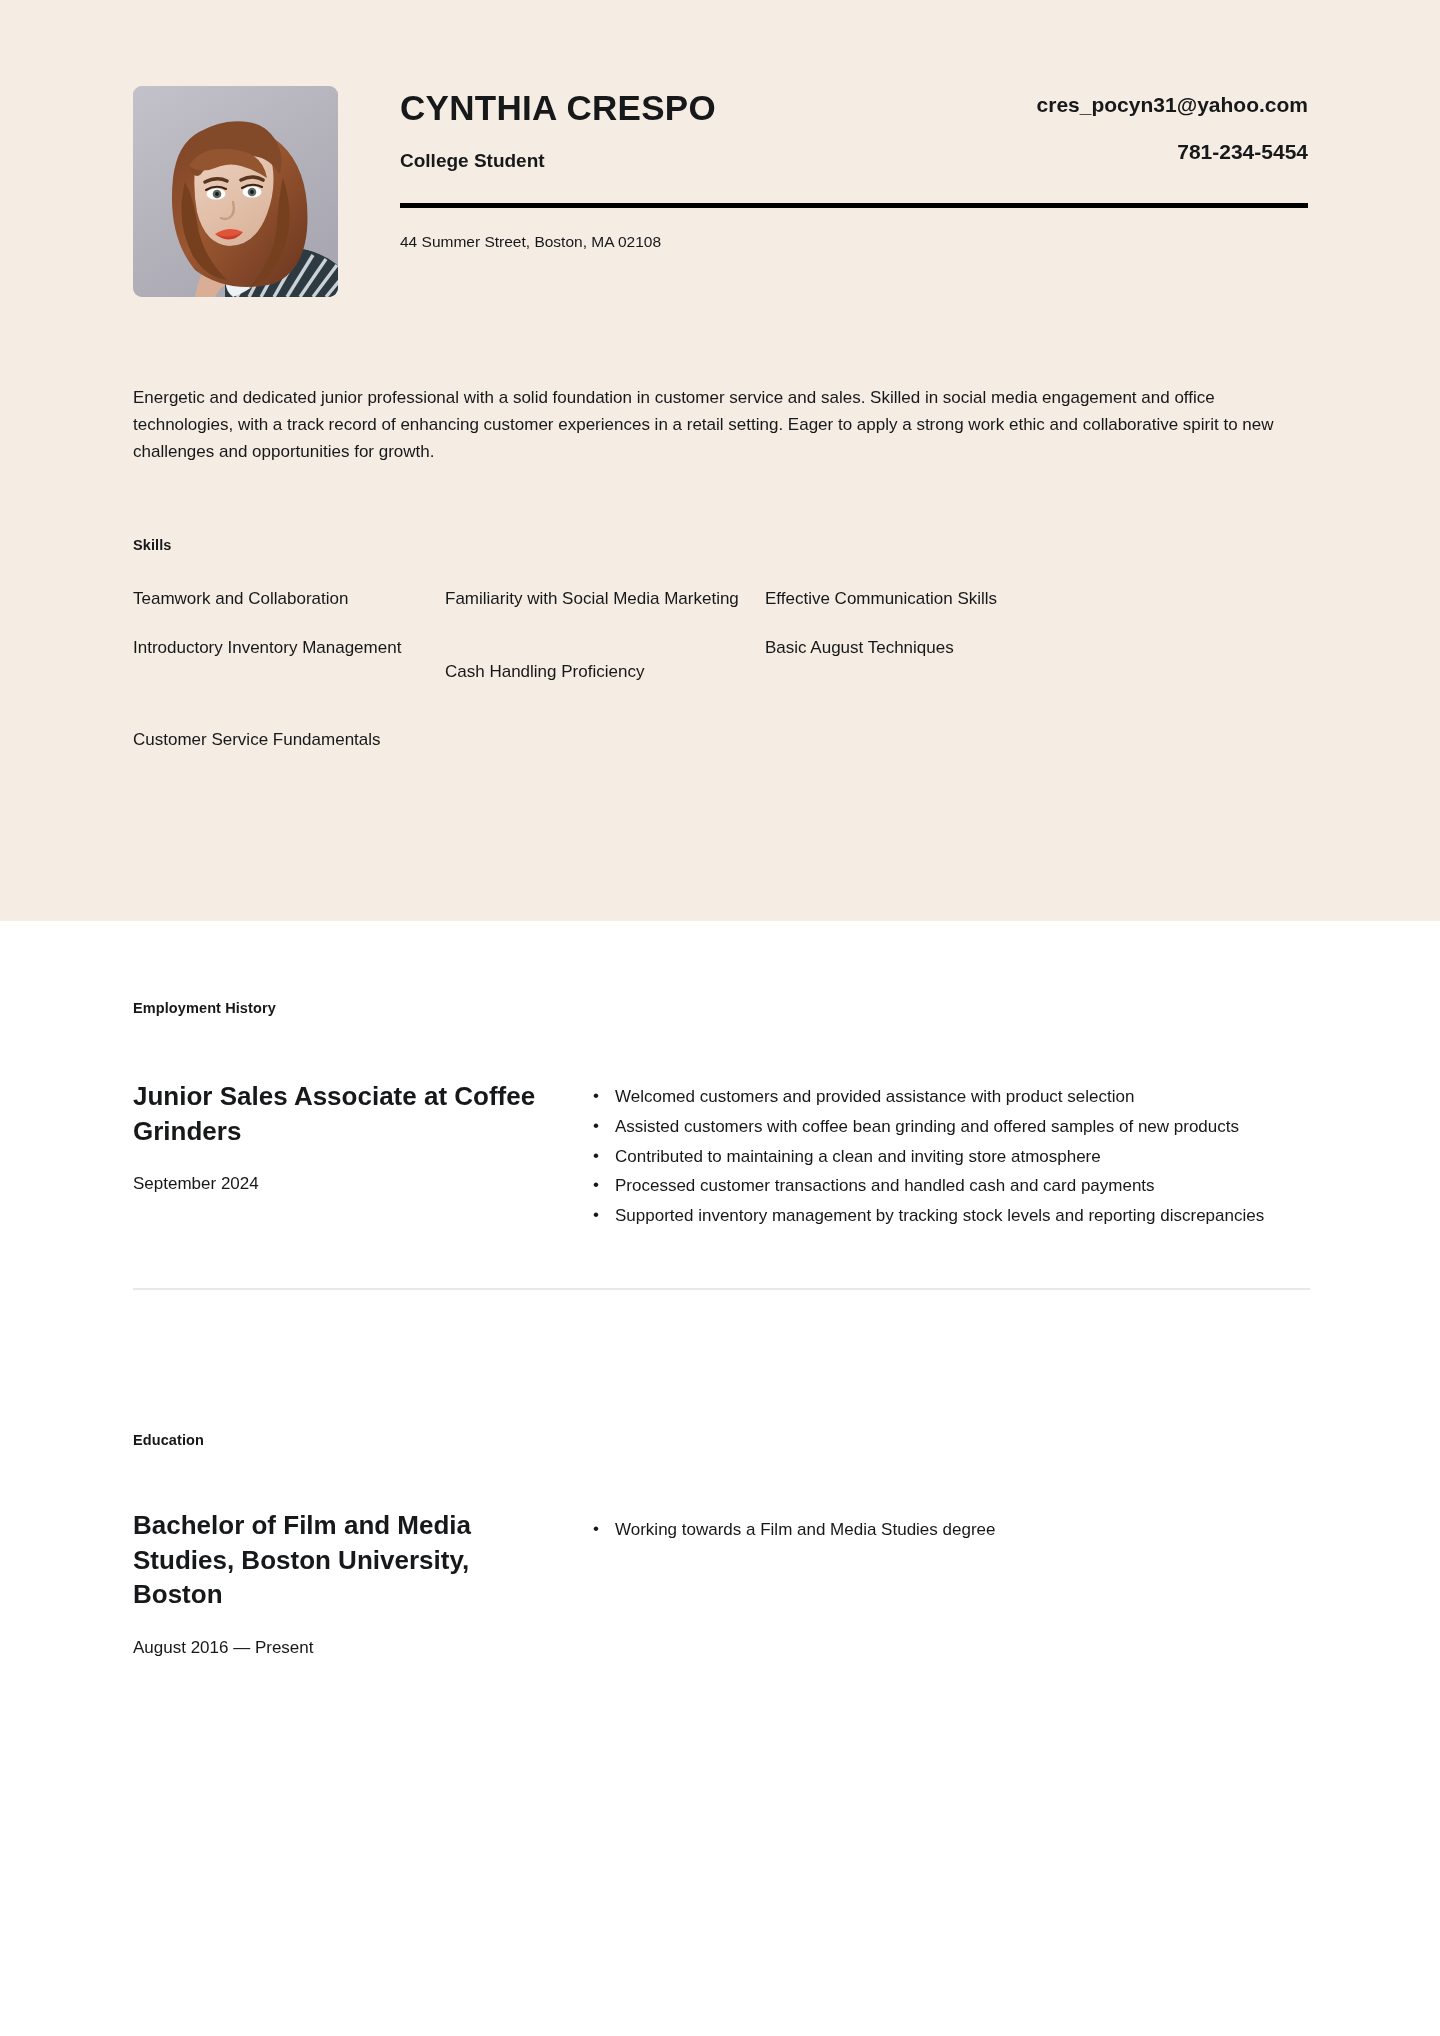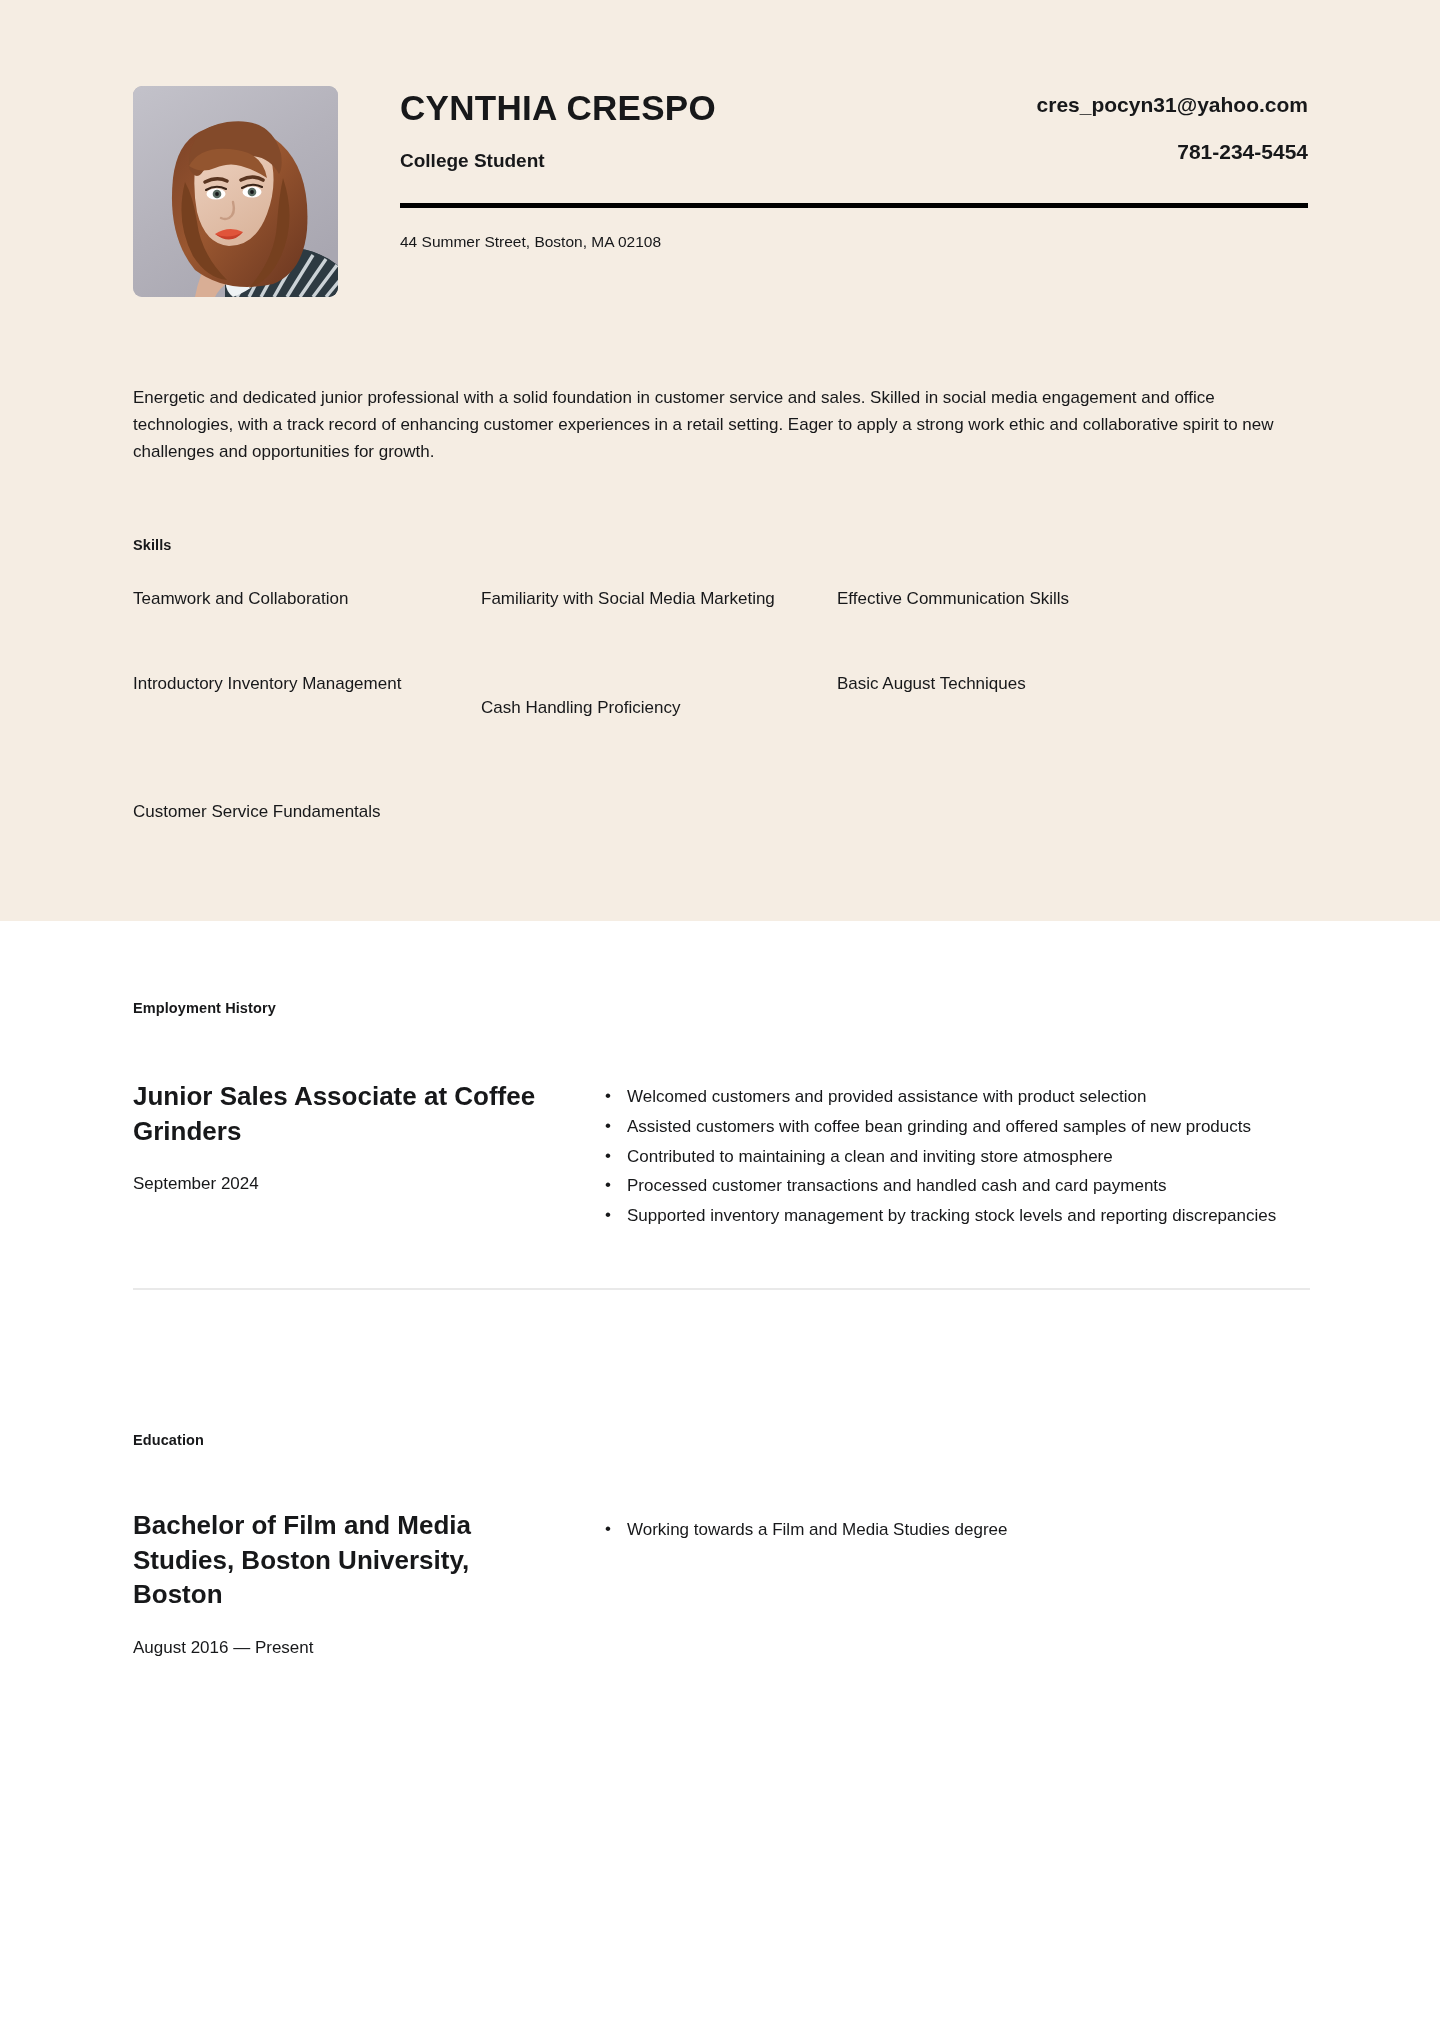--- a/index.html
+++ b/index.html
@@ -144,21 +144,20 @@
     left: 133px;
     top: 537px;
     width: 1177px;
   }
   .skills-grid {
     margin-top: 35px;
     display: grid;
     grid-template-columns: 312px 320px 1fr;
     column-gap: 0;
     row-gap: 0;
-    gap: 36px;
   }
   .skill-cell {
     font-size: 17px;
     line-height: 1.33;
     color: #17181a;
     padding-right: 24px;
     box-sizing: border-box;
   }
   .skill-r1 { padding-bottom: 26px; }
   .skill-r2 { padding-bottom: 26px; }
@@ -169,21 +168,20 @@
   .employment-block {
     position: absolute;
     left: 133px;
     top: 1000px;
     width: 1177px;
   }
 
   .entry {
     display: flex;
     margin-top: 63px;
-    gap: 12px;
   }
   .entry-left {
     flex: 0 0 460px;
     width: 460px;
     padding-right: 30px;
     box-sizing: border-box;
   }
   .entry-heading {
     font-size: 26px;
     font-weight: 700;

